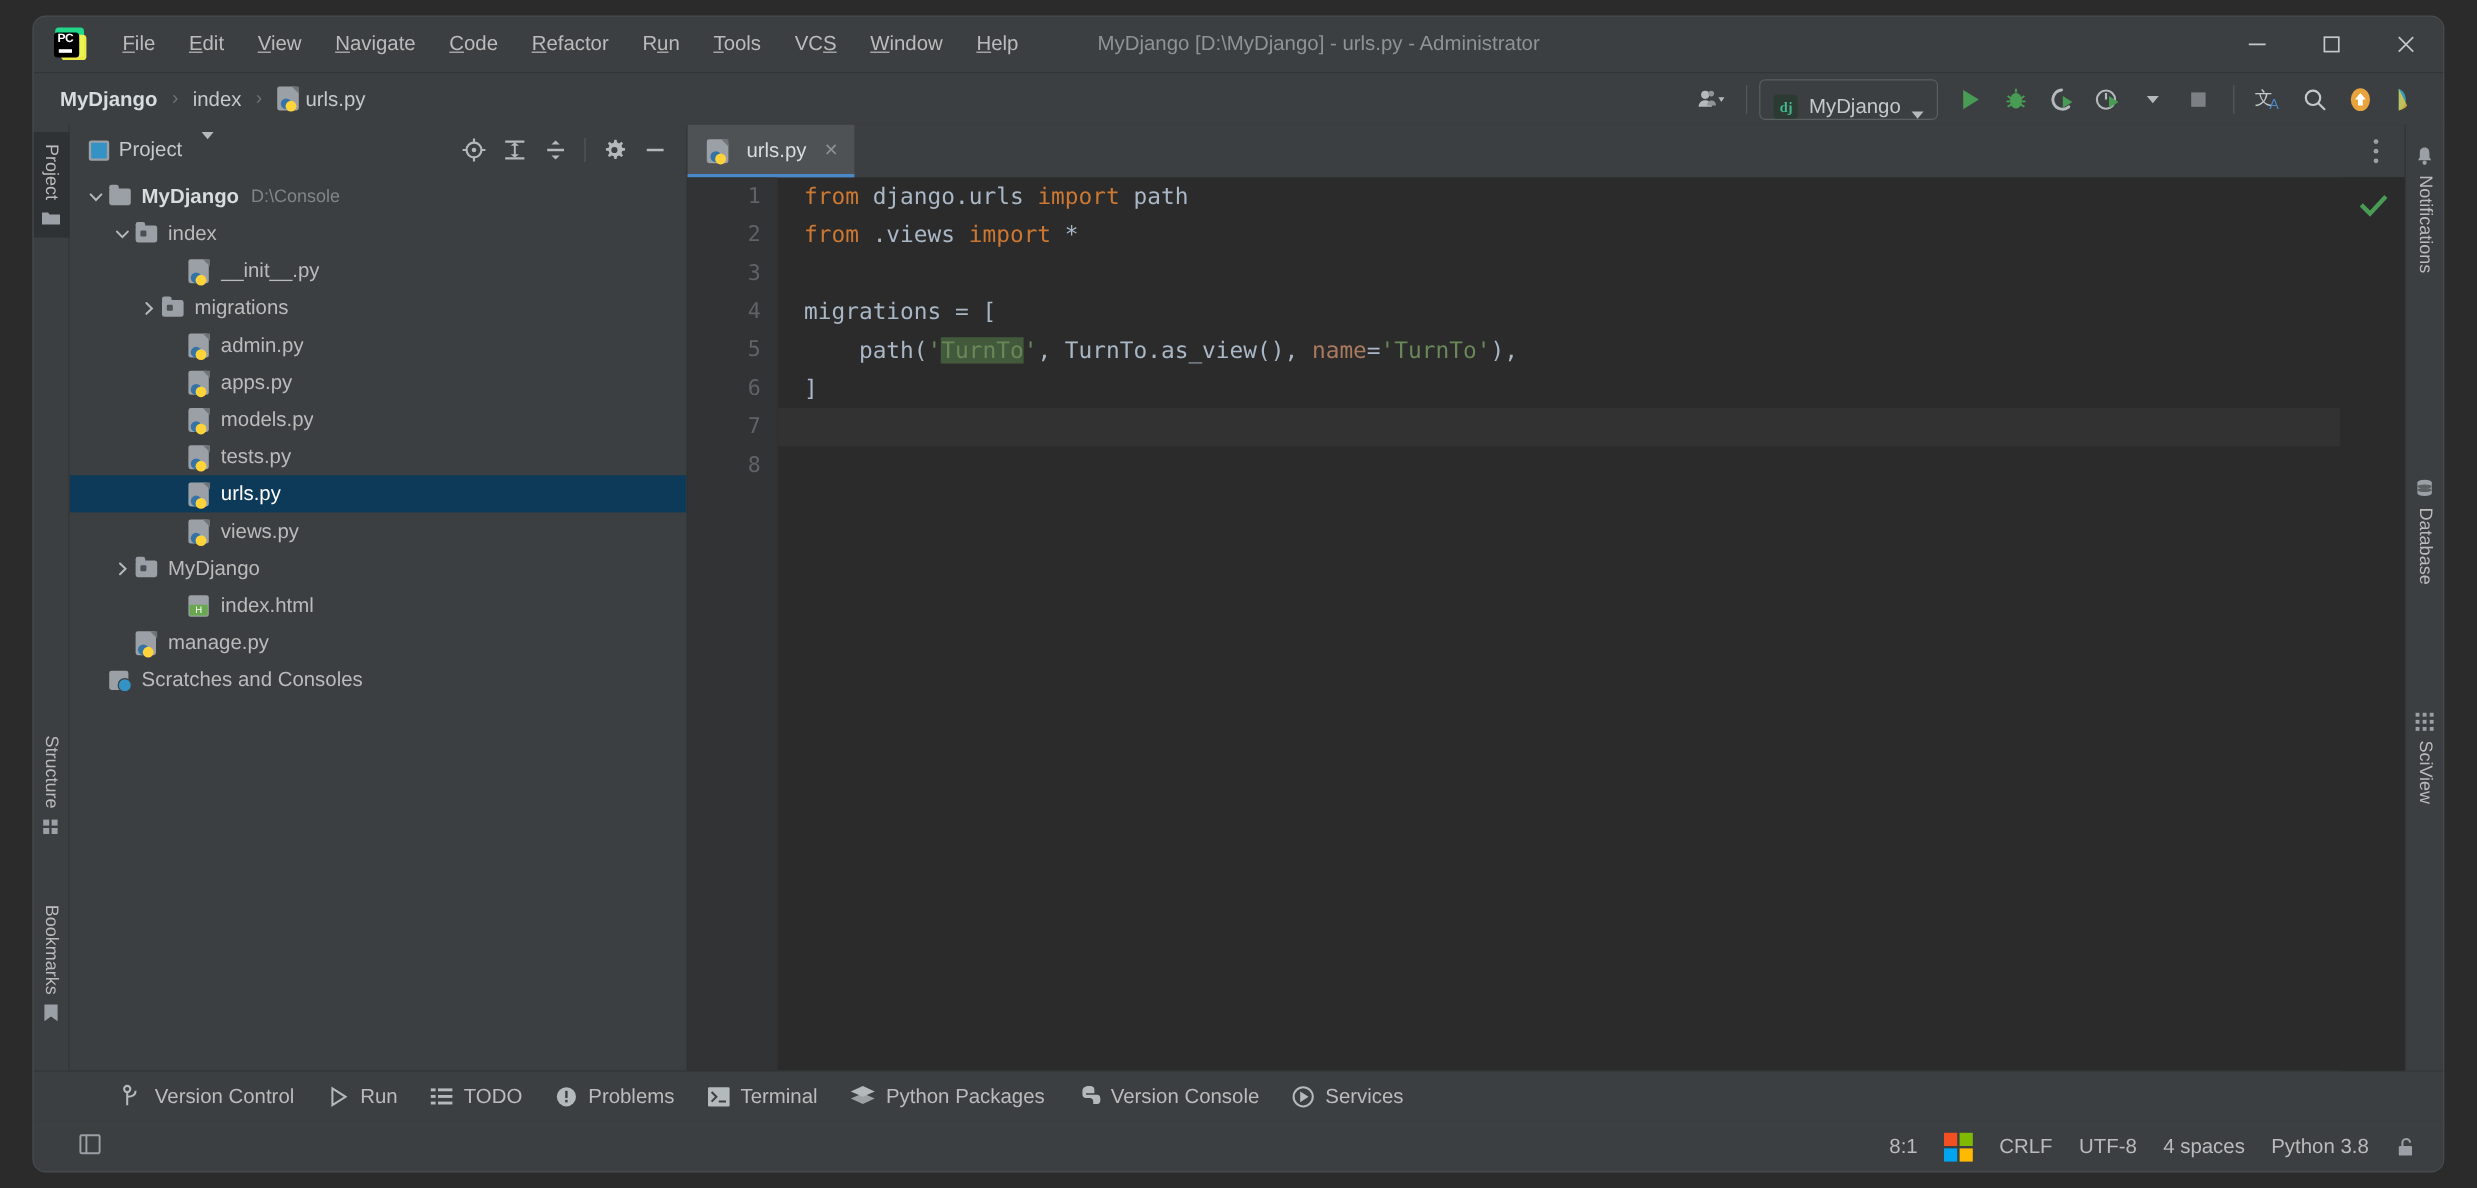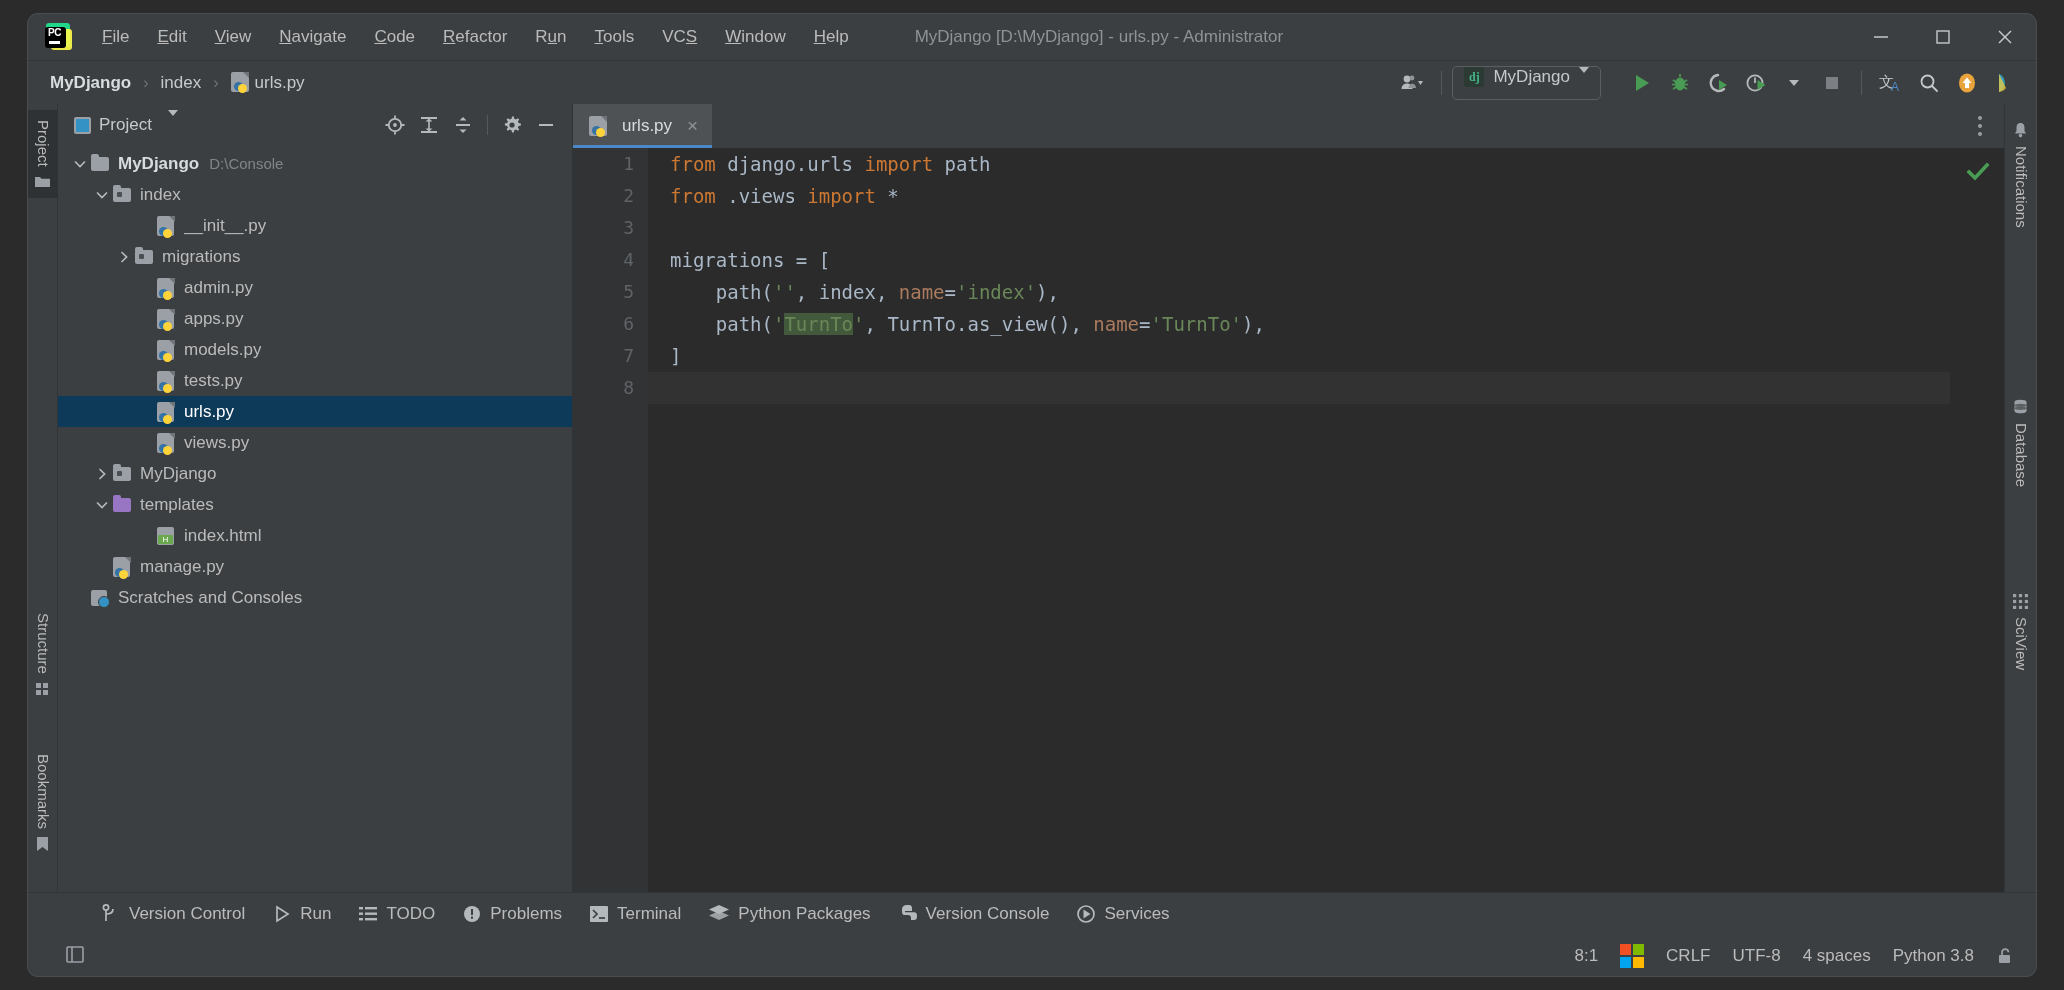--- a/index.html
+++ b/index.html
@@ -69,22 +69,22 @@
   .py-ico { display:inline-block; width:18px; height:20px; position:relative; margin-right:6px; vertical-align:-4px;}
   .py-ico .pg { position:absolute; inset:0; background:#9aa0a6; border-radius:2px 4px 2px 2px; }
   .py-ico .fold { position:absolute; right:0; top:0; border-left:6px solid transparent; border-top:6px solid #6f7478; }
   .py-ico .b1 { position:absolute; left:3px; bottom:1px; width:9px; height:9px; border-radius:50%; background:#3572A5;}
   .py-ico .b2 { position:absolute; left:7px; bottom:-1px; width:9px; height:9px; border-radius:50%; background:#FFD43B;}
 
   .tb-right { position:absolute; right:12px; top:0; height:44px; display:flex; align-items:center; gap:0; }
   .tb-btn { width:38px; height:34px; display:flex; align-items:center; justify-content:center; border-radius:4px; }
   .tb-sep { width:1px; height:24px; background:#55595c; margin:0 10px; }
   .runcfg {
-    display:flex; align-items:flex-start; gap:9px; height:34px;
-    border:1px solid #5a5f62; border-radius:5px; padding:0 11px; margin-right:22px;
+    display:flex; align-items:flex-end; gap:9px; height:34px;
+    border:1px solid #5a5f62; border-radius:5px; padding:0 11px; margin-right:8px;
   }
   .dj-ico { width:20px; height:20px; background:#2b3a32; border-radius:3px; color:#44b78b; font-size:12px;
             font-weight:700; display:flex; align-items:center; justify-content:center; font-family:"Liberation Serif",serif;}
   .runcfg-label { color:#c3c9cc; font-size:17px; white-space:nowrap;}
   .caret { width:0;height:0;border-left:5px solid transparent;border-right:5px solid transparent;border-top:6px solid #b4b9bc;}
 
   
   .body { flex: 1 1 auto; display:flex; min-height:0; }
 
   
@@ -545,32 +545,20 @@
               <svg width="12" height="12" viewBox="0 0 12 12">
                 <path d="M4 1.5 L8.6 6 L4 10.5" stroke="#b4b9bc" stroke-width="1.7" fill="none" stroke-linecap="round"></path>
               </svg>
             </span>
             <span class="nico">
               <span class="fld">
                 <span class="dot"></span>
               </span>
             </span>
             <span class="node-label">MyDjango</span>
-          </div>
-          <div class="node">
-            <span style="width: 34px; flex: 0 0 34px;"></span>
-            <span class="arrow">
-              <svg width="12" height="12" viewBox="0 0 12 12">
-                <path d="M1.5 4 L6 8.6 L10.5 4" stroke="#b4b9bc" stroke-width="1.7" fill="none" stroke-linecap="round"></path>
-              </svg>
-            </span>
-            <span class="nico">
-              <span class="fld purple"></span>
-            </span>
-            <span class="node-label">templates</span>
           </div>
           <div class="node">
             <span style="width: 78px; flex: 0 0 78px;"></span>
             <span class="arrow"></span>
             <span class="nico">
               <span class="htmlico">
                 <span class="g">H</span>
               </span>
             </span>
             <span class="node-label">index.html</span>
@@ -629,21 +617,20 @@
             <div class="lnum" style="top: 160px;">6</div>
             <div class="lnum" style="top: 192px;">7</div>
             <div class="lnum" style="top: 224px;">8</div>
           </div>
         <div class="code" id="code">
 
         <div class="cline"><span class="kw">from</span><span class="def"> django.urls </span><span class="kw">import</span><span class="def"> path</span></div>
             <div class="cline"><span class="kw">from</span><span class="def"> .views </span><span class="kw">import</span><span class="def"> *</span></div>
             <div class="cline"><span class="def"></span></div>
             <div class="cline"><span class="def">migrations = [</span></div>
-            <div class="cline"><span class="def">    path(</span><span class="str">''</span><span class="def">, index, </span><span class="kwarg">name</span><span class="def">=</span><span class="str">'index'</span><span class="def">),</span></div>
             <div class="cline"><span class="def">    path(</span><span class="str">'</span><span class="str hl">TurnTo</span><span class="str">'</span><span class="def">, TurnTo.as_view(), </span><span class="kwarg">name</span><span class="def">=</span><span class="str">'TurnTo'</span><span class="def">),</span></div>
             <div class="cline"><span class="def">]</span></div>
             <div class="cline cur" style="margin-left: -22px; padding-left: 22px;"><span class="def"></span></div>
           </div>
         <div class="inspect">
           <div class="check">
             <svg width="24" height="24" viewBox="0 0 24 24">
                 <path d="M3 12 L9 18 L21 5" stroke="#499c54" stroke-width="3.6" fill="none" stroke-linecap="square"></path>
               </svg>
           </div>

